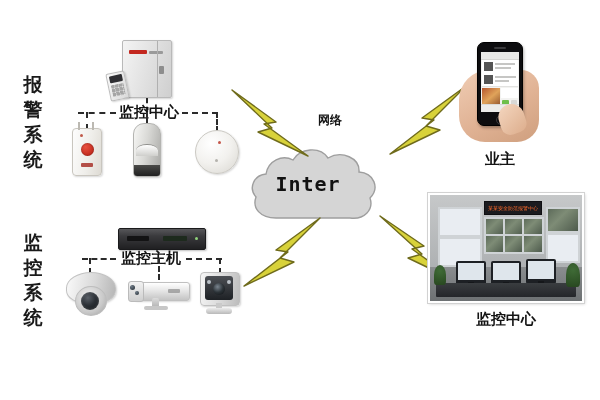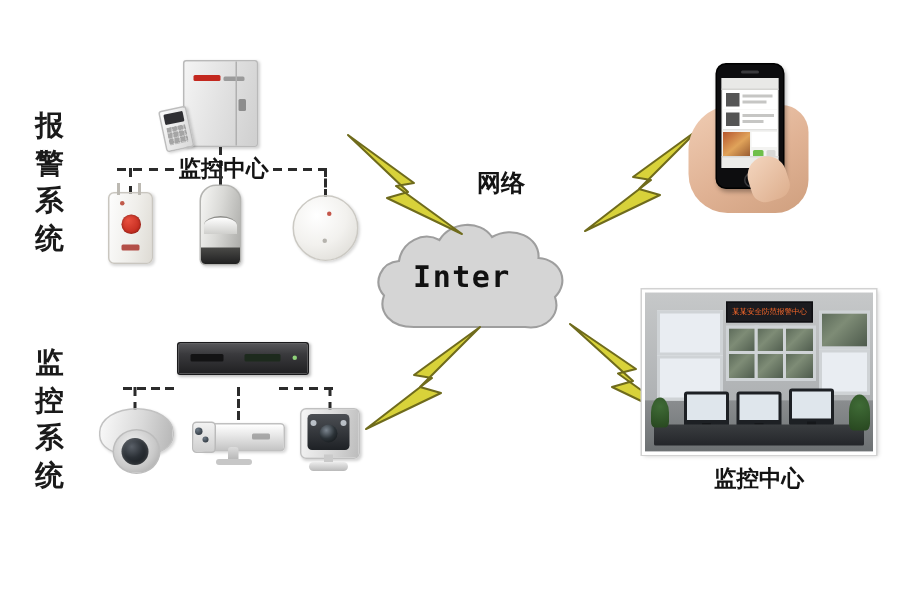--- a/index.html
+++ b/index.html
@@ -59,21 +59,21 @@
     left:0;top:0;width:120px;height:72px;
     display:flex;align-items:center;justify-content:center;
     font-family:"DejaVu Sans Mono","Liberation Mono",monospace;
     font-size:20px;font-weight:bold;color:#111;
     letter-spacing:1px;
     padding-left:16px;box-sizing:border-box;
   }
   .net-label{
     position:absolute;left:318px;top:112px;
     font-family:Liberation Sans, sans-serif;
-    font-weight:bold;font-size:16px;color:#141414;
+    font-weight:bold;font-size:12px;color:#141414;
     white-space:nowrap;
   }
 
   
   .panel-box{
     position:absolute;left:122px;top:40px;width:48px;height:56px;
     background:linear-gradient(105deg,#f4f4f4 0%,#e2e2e2 48%,#cfcfcf 100%);
     border:1px solid #b9b9b9;border-radius:2px;
     box-shadow:1px 1px 2px rgba(0,0,0,.18);
   }
@@ -444,20 +444,21 @@
   </div>
 
 
   <div class="dvr">
     <div class="slot"></div>
     <div class="disp"></div>
     <div class="pwr"></div>
   </div>
 
   <div class="dash-h" style="left:82px;top:258px;width:34px;"></div>
+  <div class="caption" style="left:118px;top:249px;width:66px;">监控主机</div>
   <div class="dash-h" style="left:186px;top:258px;width:36px;"></div>
 
   <div class="dash-v" style="left:89px;top:258px;height:16px;"></div>
   <div class="dash-v" style="left:158px;top:258px;height:22px;"></div>
   <div class="dash-v" style="left:219px;top:258px;height:16px;"></div>
 
   <div class="dome">
     <div class="body"></div>
     <div class="lensring"></div>
     <div class="lens"></div>
@@ -538,20 +539,21 @@
         <div class="scr-side"></div>
         <div class="scr-badge"></div>
         <div class="scr-badge2"></div>
         <div class="scr-tab"></div>
       </div>
       <div class="home"></div>
     </div>
     <div class="thumb"></div>
   </div>
 
+  <div class="caption" style="left:470px;top:150px;width:60px;">业主</div>
 
   <div class="center-photo">
     <div class="cp-wall"></div>
     <div class="cp-floor"></div>
 
     <div class="cp-banner">某某安全防范报警中心</div>
 
     <div class="cp-scr" style="left:8px;top:12px;width:40px;height:26px;"></div>
     <div class="cp-scr" style="left:8px;top:42px;width:40px;height:26px;"></div>
 

